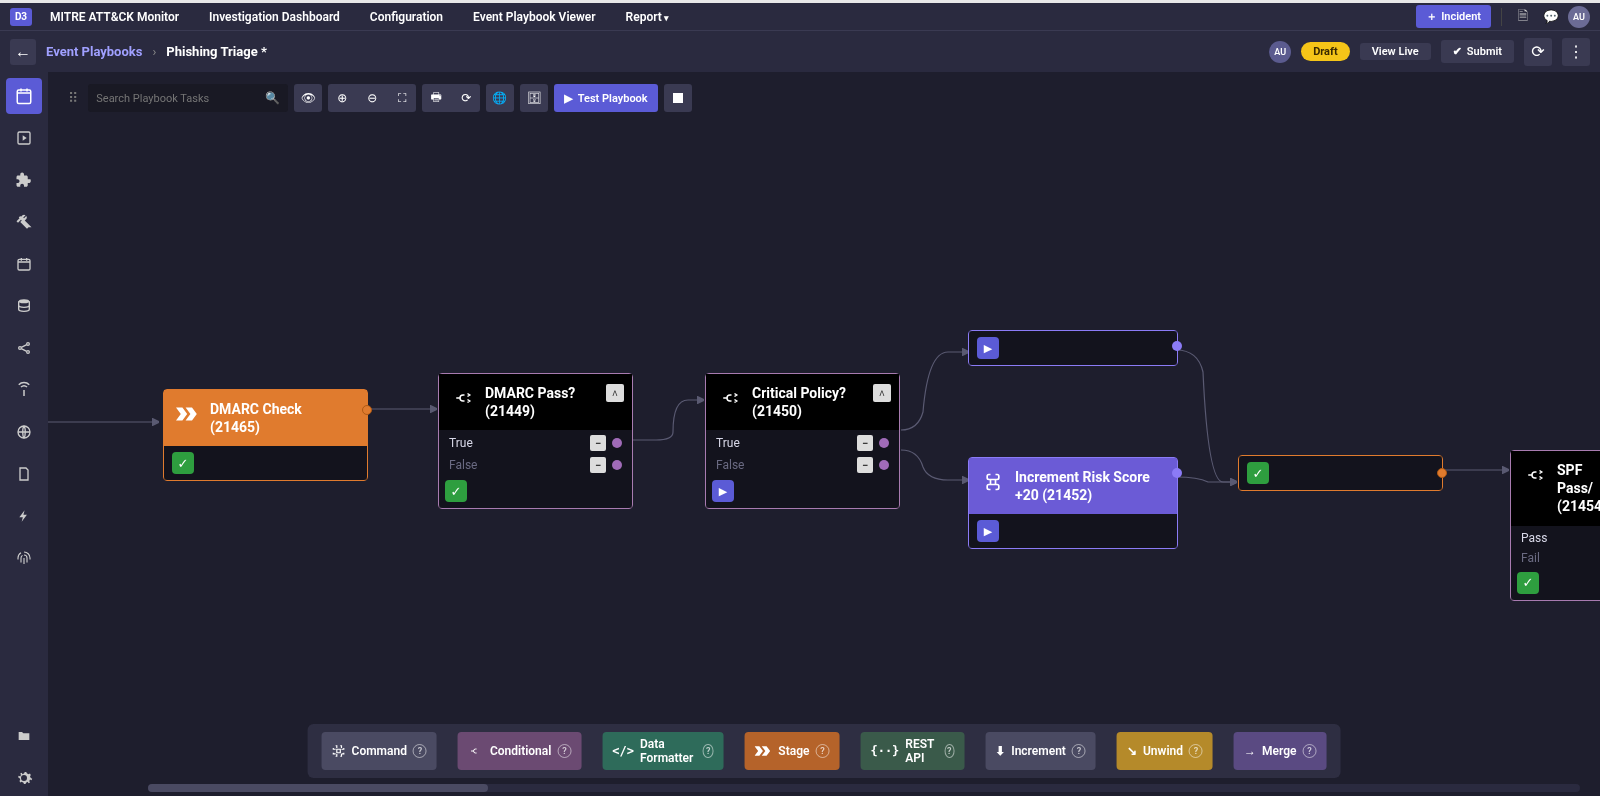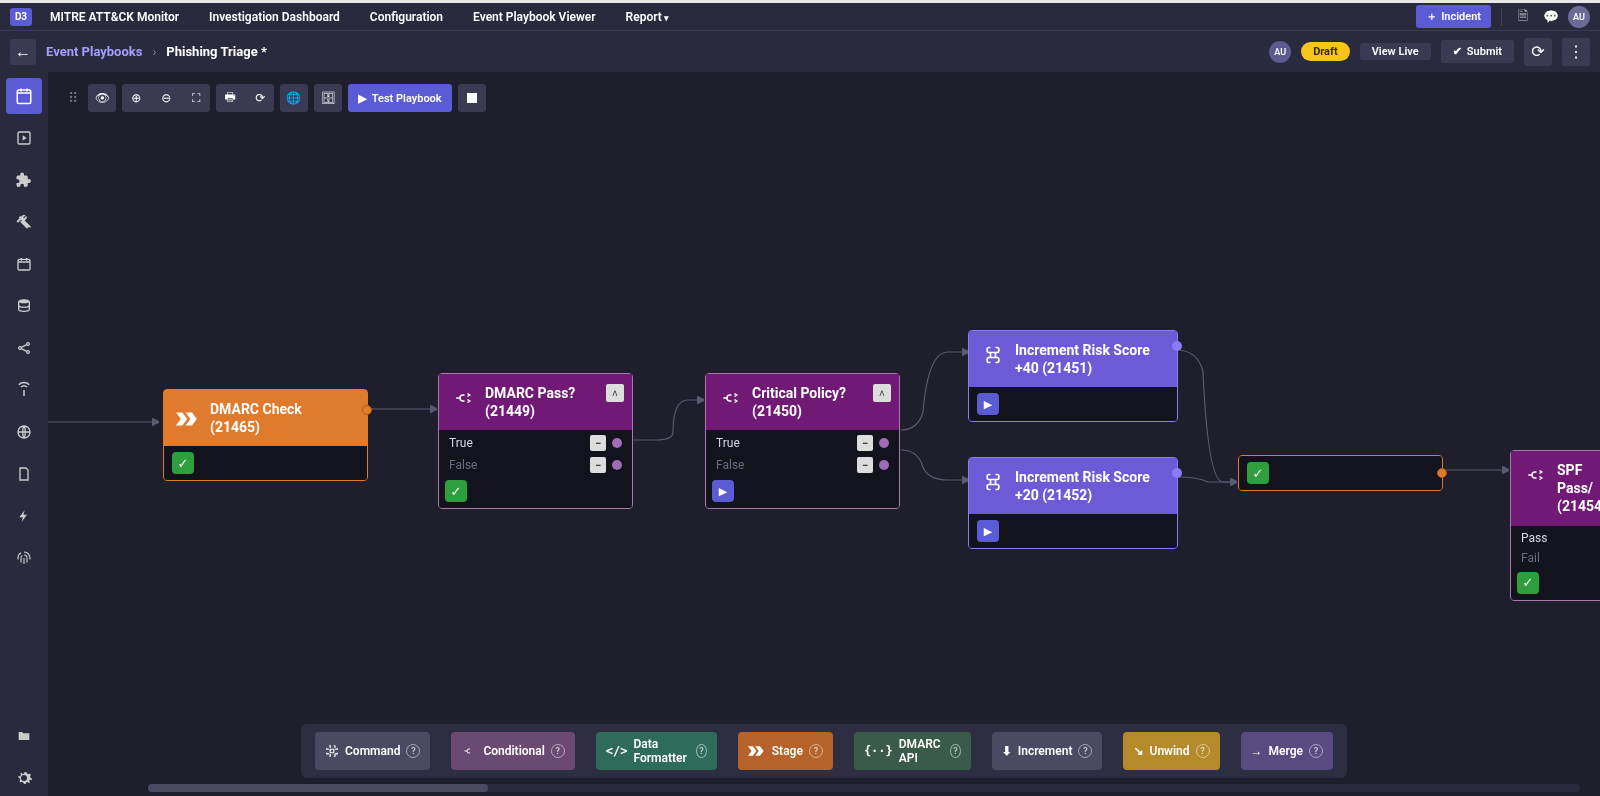--- a/index.html
+++ b/index.html
@@ -59,24 +59,24 @@
 .play-ic { width:22px; height:22px; background:#5b5bd6; border-radius:4px; display:flex; align-items:center; justify-content:center; color:#fff; font-size:11px; }
 .collapse-ic { width:18px; height:18px; background:#ddd; border-radius:2px; color:#333; display:flex; align-items:center; justify-content:center; font-size:10px; position:absolute; right:8px; top:10px; cursor:pointer; }
 .opt-row { display:flex; justify-content:space-between; align-items:center; padding:3px 4px; font-size:12px; }
 .opt-row .t { color:#d8d8e8; }
 .opt-row.faded .t { color:#6a6a82; }
 .opt-r { display:flex; align-items:center; gap:6px; }
 .minus-box { width:16px; height:16px; background:#ddd; border-radius:2px; color:#333; font-size:11px; font-weight:700; display:flex; align-items:center; justify-content:center; }
 .out-dot { width:10px; height:10px; border-radius:50%; background:#a06bb8; }
 .in-dot, .out-dot-main { position:absolute; width:10px; height:10px; border-radius:50%; }
 
-.stage .node-hd { background:#e07b2e;align-items:center; }
+.stage .node-hd { background:#e07b2e; }
 .stage .out-dot-main { background:#e07b2e; border:1px solid #b05a15; }
 .stage { border:1px solid #e07b2e; }
-.cond .node-hd { background:#701a75; }
+.cond .node-hd { background:#000000; }
 .cond { border:1px solid #a87bb0; }
 .cmd .node-hd { background:#6b5bd6; }
 .cmd { border:1px solid #8b7bf6; }
 .cmd .out-dot-main { background:#8b7bf6; }
 
 svg.wires { position:absolute; top:0; left:0; width:100%; height:100%; pointer-events:none; }
 svg.wires path { stroke:#5a5a72; stroke-width:1.2; fill:none; }
 svg.wires .arrow { fill:#5a5a72; }
 
 
@@ -200,20 +200,24 @@
         <svg width="18" height="18" viewBox="0 0 24 24" fill="currentColor">
           <path d="M12 8a4 4 0 100 8 4 4 0 000-8zm9 4l2 1-1 2-2-1a9 9 0 01-1 2l1 2-2 1-1-2a9 9 0 01-2 1l-1 2h-2l-1-2a9 9 0 01-2-1l-2 1-1-2 1-2a9 9 0 01-1-2l-2-1 1-2 2 1a9 9 0 011-2l-1-2 2-1 1 2a9 9 0 012-1l1-2h2l1 2a9 9 0 012 1l2-1 1 2-1 2a9 9 0 011 2z"></path>
         </svg>
       </div>
   </div>
 
   <div class="canvas-wrap">
 
     <div class="canvas-tb">
       <div class="tb-grip">⠿</div>
+      <div class="search-box">
+        <input placeholder="Search Playbook Tasks" style="">
+        <span class="sicon">🔍</span>
+      </div>
       <div class="tb-btn">👁</div>
       <div class="tb-group">
         <div class="tb-btn">⊕</div>
         <div class="tb-btn">⊖</div>
         <div class="tb-btn">⛶</div>
       </div>
       <div class="tb-group">
         <div class="tb-btn">🖶</div>
         <div class="tb-btn">⟳</div>
       </div>
@@ -312,28 +316,20 @@
               <span class="out-dot"></span>
             </span>
           </div>
         <div style="padding-top:4px">
             <div class="play-ic">▶</div>
           </div>
       </div>
     </div>
 
     <div class="node cmd" style="left:920px; top:258px; width:210px">
-      <div class="node-hd">
-        <div class="node-ic">
-            <svg width="20" height="20" viewBox="0 0 24 24" fill="none" stroke="#fff" stroke-width="2">
-              <path d="M9 3H7a2 2 0 00-2 2v2a2 2 0 002 2h2M9 9v6M9 15H7a2 2 0 00-2 2v2a2 2 0 002 2h2M15 3h2a2 2 0 012 2v2a2 2 0 01-2 2h-2M15 9v6M15 15h2a2 2 0 012 2v2a2 2 0 01-2 2h-2M9 9h6M9 15h6"></path>
-            </svg>
-          </div>
-        <div class="node-title"><span>Increment Risk Score +40</span> <span>(21451)</span></div>
-      </div>
       <div class="node-body">
           <div class="play-ic">▶</div>
         </div>
       <div class="out-dot-main" style="right:-5px; top:10px"></div>
     </div>
 
     <div class="node cmd" style="left:920px; top:385px; width:210px">
       <div class="node-hd">
         <div class="node-ic">
             <svg width="20" height="20" viewBox="0 0 24 24" fill="none" stroke="#fff" stroke-width="2">
@@ -399,21 +395,21 @@
         </div>
       <div class="pal-btn" style="background:#b5632a">
           <svg width="18" height="10" viewBox="0 0 30 16" fill="#fff">
             <path d="M0 0h8l6 8-6 8H0l6-8zM12 0h8l6 8-6 8h-8l6-8z"></path>
           </svg>
           <span>Stage</span>
           <span class="pal-help">?</span>
         </div>
       <div class="pal-btn" style="background:#3a5a4a">
           <span style="font-family:monospace">{··}</span>
-          <span>DMARC API</span>
+          <span>REST API</span>
           <span class="pal-help">?</span>
         </div>
       <div class="pal-btn" style="background:#4a4a62">⬇<span>Increment</span><span class="pal-help">?</span></div>
       <div class="pal-btn" style="background:#b58a2a">↘<span>Unwind</span><span class="pal-help">?</span></div>
       <div class="pal-btn" style="background:#5a4a82">→<span>Merge</span><span class="pal-help">?</span></div>
     </div>
 
     <div class="scroll-track">
       <div class="scroll-thumb" style="left:0; width:340px"></div>
     </div>

